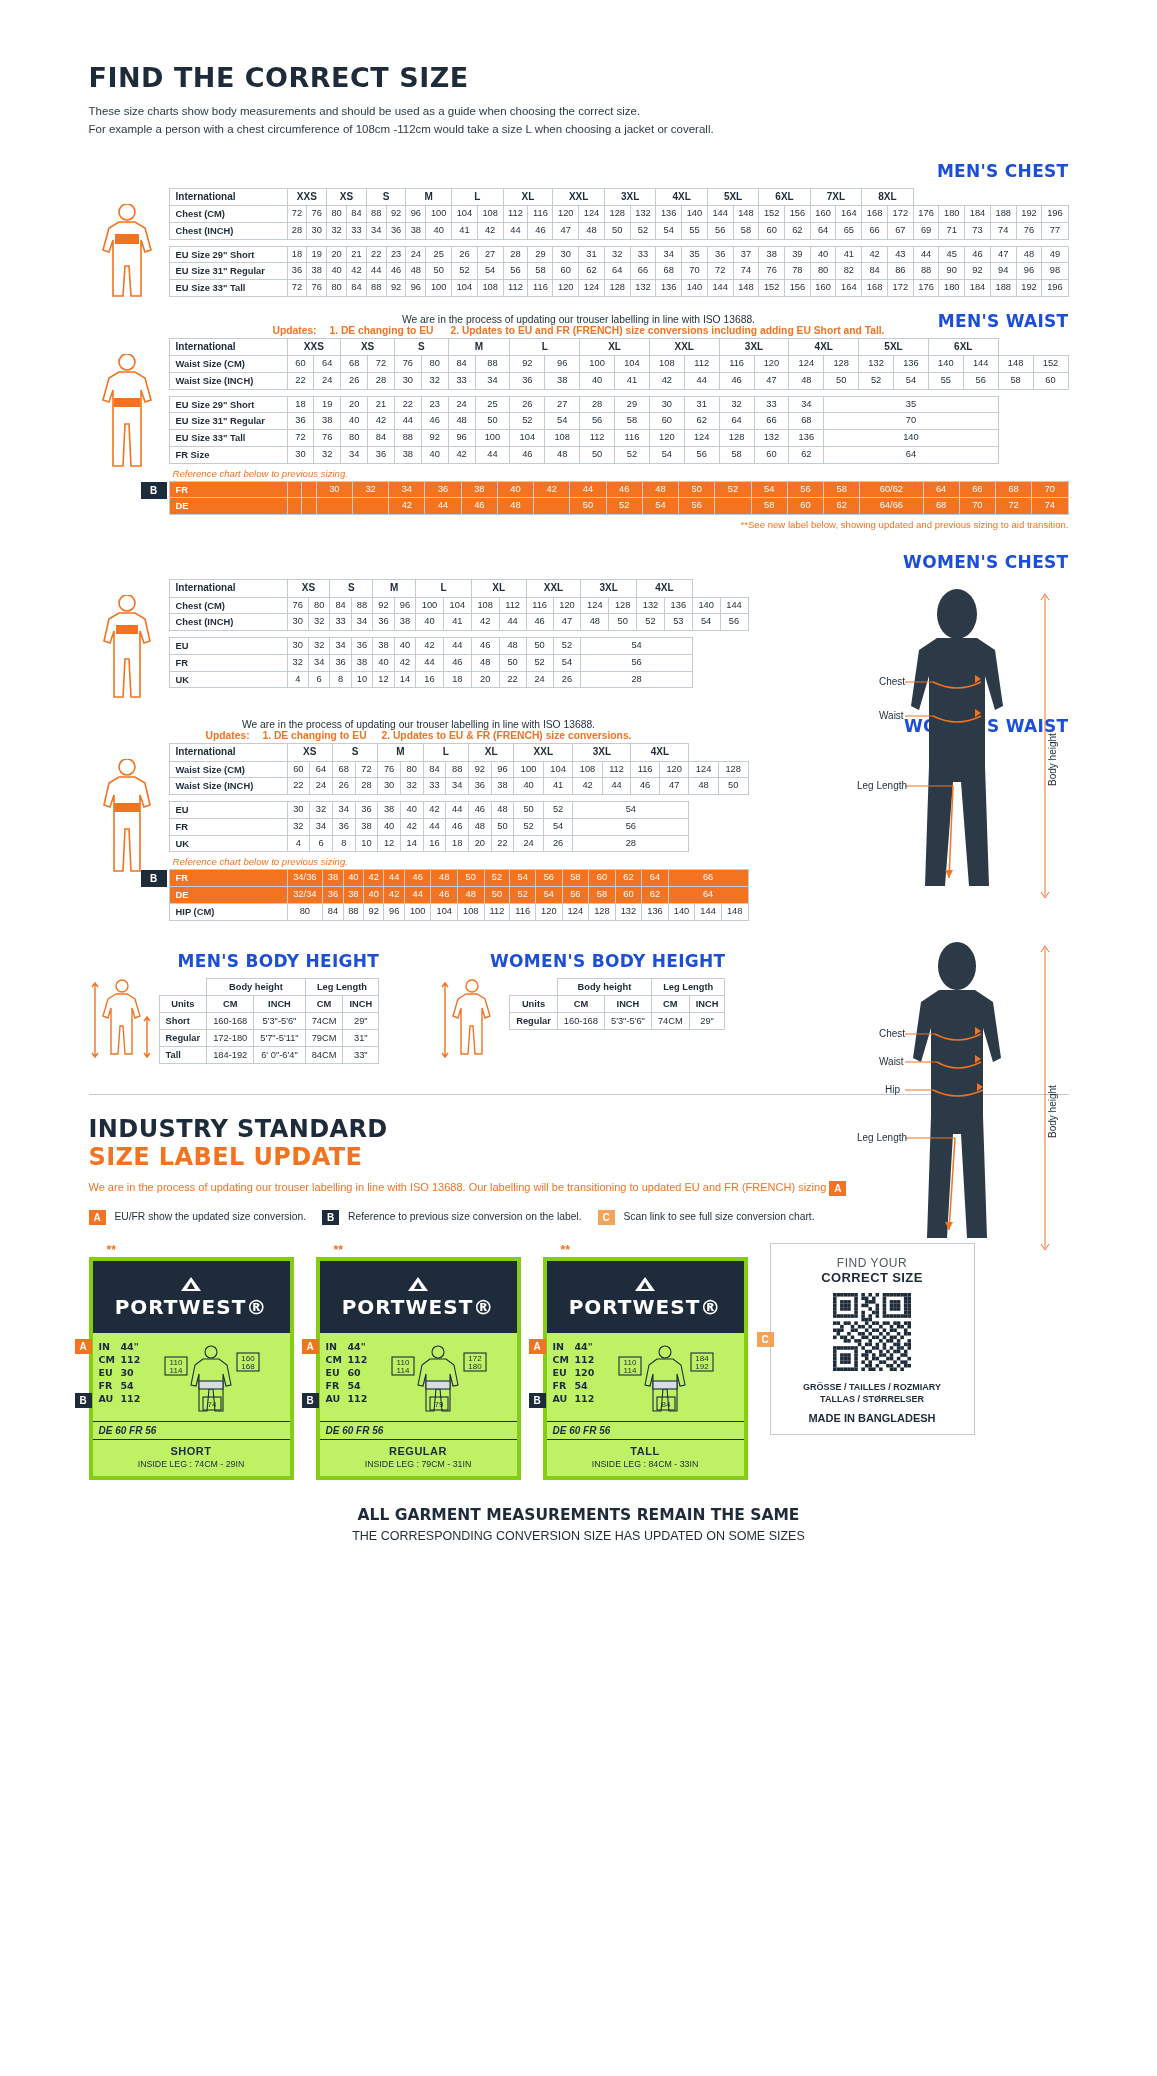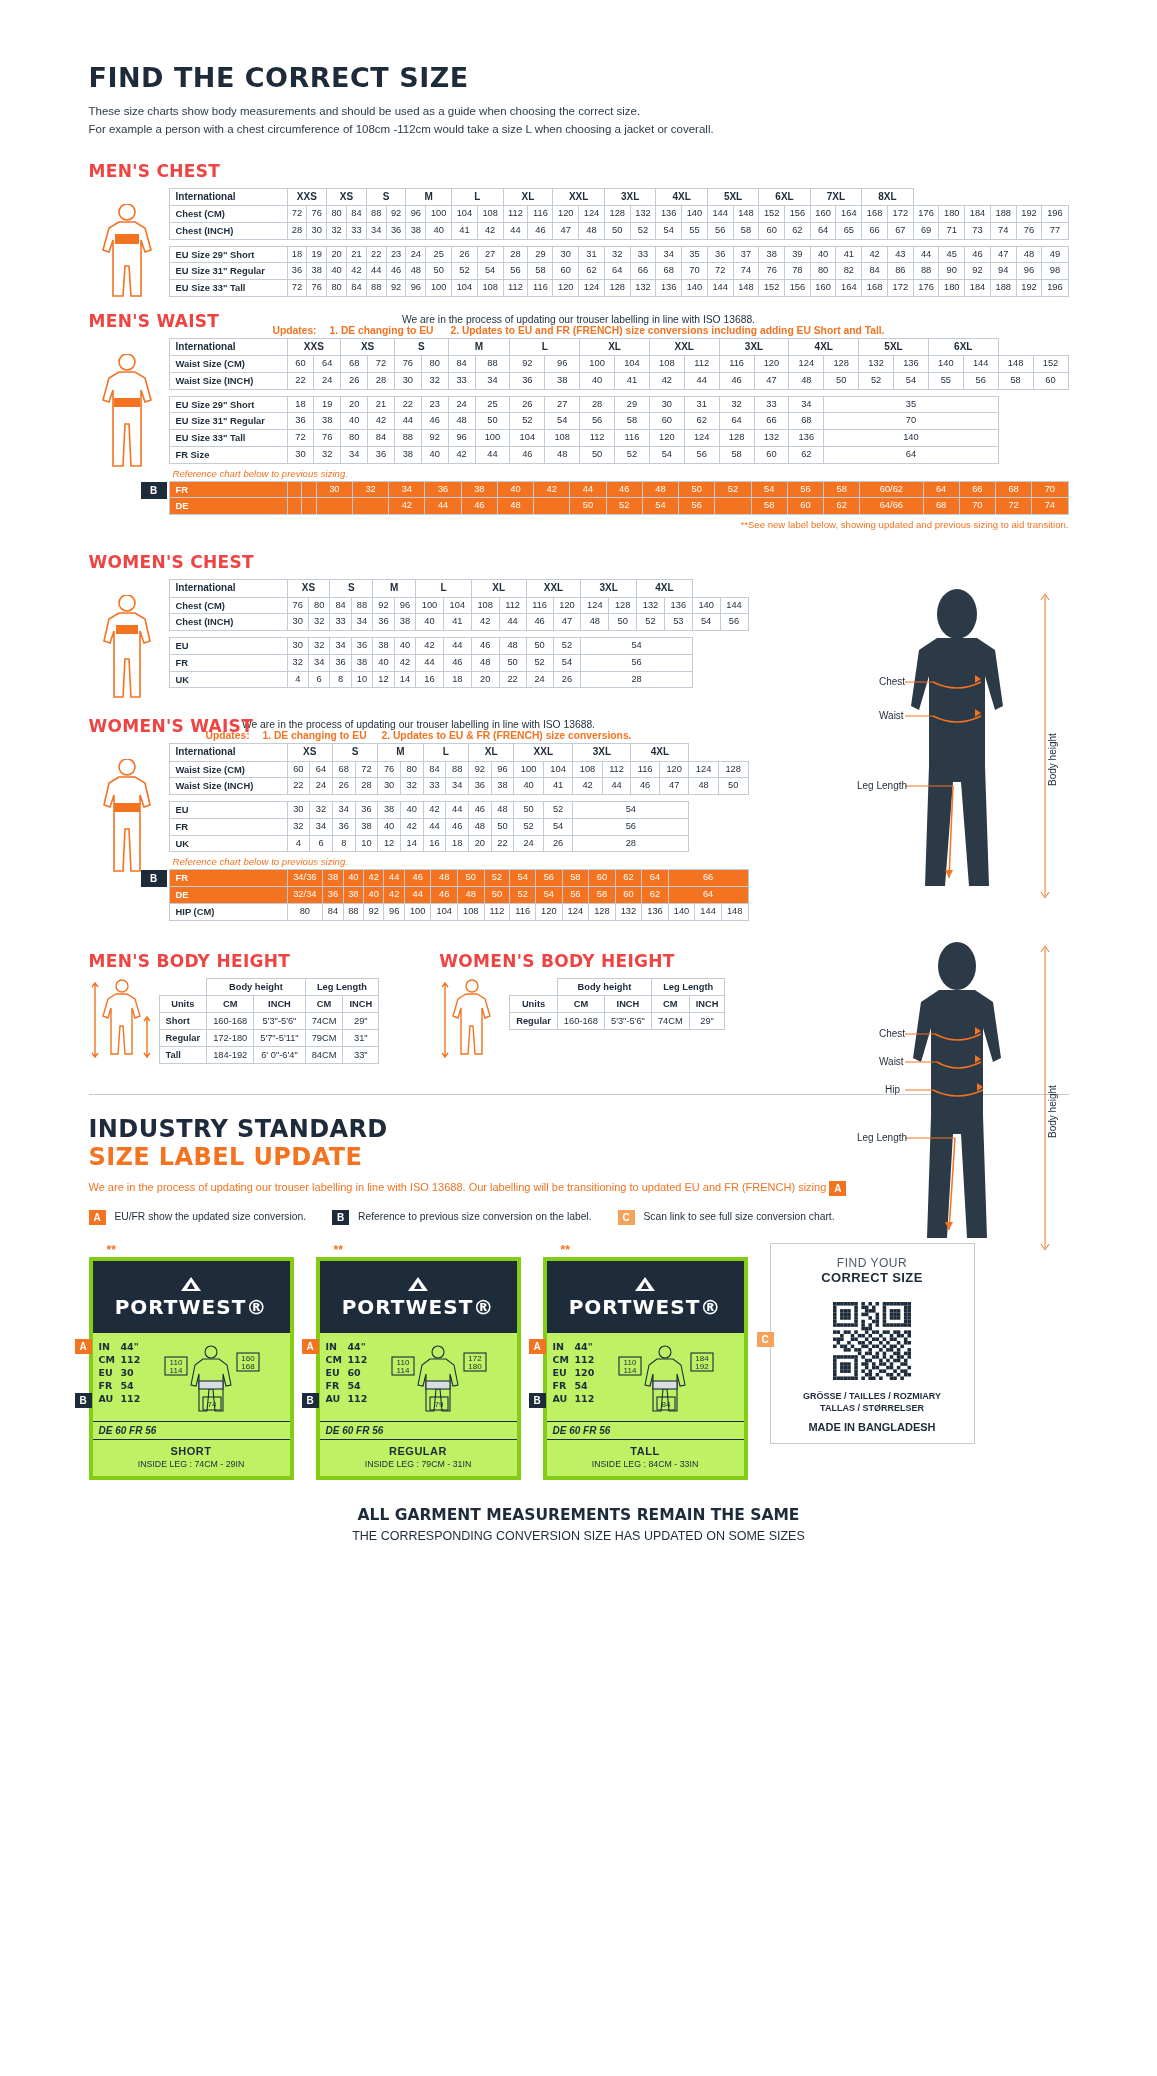--- a/index.html
+++ b/index.html
@@ -14,22 +14,22 @@
   .page { position:relative; width:1157px; min-height:2076px; padding:48px 0 0 0; }
   .wrap { width:980px; margin:0 auto; position:relative; }
 
   h1.main {
     font-size:27px; font-weight:bold; letter-spacing:0.5px;
     color:#1d2b3a; margin:14px 0 10px 0; font-family:"DejaVu Sans", sans-serif;
   }
   .intro { font-size:11.5px; line-height:1.55; color:#2b3a4a; margin-bottom:22px; }
 
   h2.sec {
-    font-size:17px; font-weight:bold; color:#ef4444; letter-spacing:0.3px;
-    margin:0 0 7px 0; font-family:"DejaVu Sans", sans-serif;
+    font-size:17px; font-weight:bold; color:#1d4ed8; letter-spacing:0.3px;
+    margin:0 0 7px 0; font-family:"DejaVu Sans", sans-serif;text-align:right;
   }
 
   .block { position:relative; margin-bottom:10px; }
   .block-row { display:flex; align-items:flex-start; }
   .figure-col { width:80px; flex:0 0 80px; padding-top:16px; }
   .table-col { flex:1 1 auto; }
 
   table.sz { border-collapse:collapse; width:100%; font-size:9.3px; }
   table.sz td, table.sz th {
     border:1px solid #c3ccd4; padding:2px 3px; text-align:center;
@@ -65,21 +65,21 @@
   .note-bottom b { font-weight:bold; }
 
   hr.div { border:none; border-top:1px solid #c3ccd4; margin:28px 0 20px 0; }
 
   h2.ind { font-size:24px; font-weight:bold; color:#1d2b3a; letter-spacing:0.4px; margin:0; font-family:"DejaVu Sans", sans-serif; }
   h2.ind2 { font-size:24px; font-weight:bold; color:#f37321; letter-spacing:0.4px; margin:0 0 10px 0; font-family:"DejaVu Sans", sans-serif; }
   .ind-lead { font-size:11px; color:#f37321; margin-bottom:14px; }
   .abadge { display:inline-flex; width:17px; height:15px; background:#f37321; color:#fff; font-size:10px; font-weight:bold; align-items:center; justify-content:center; vertical-align:middle; }
   .bbadge2 { display:inline-flex; width:17px; height:15px; background:#1d2b3a; color:#fff; font-size:10px; font-weight:bold; align-items:center; justify-content:center; vertical-align:middle; }
   .cbadge2 { display:inline-flex; width:17px; height:15px; background:#f3a35a; color:#fff; font-size:10px; font-weight:bold; align-items:center; justify-content:center; vertical-align:middle; }
-  .legend { display:flex; gap:26px; font-size:10.3px; align-items:center; margin-bottom:18px; }
+  .legend { display:flex; gap:16px; font-size:10.3px; align-items:center; margin-bottom:18px; }
   .legend span.t { margin-left:6px; }
 
   .labels-row { display:flex; gap:22px; align-items:flex-start; }
   .label-card { width:205px; position:relative; }
   .stars { color:#f37321; font-weight:bold; font-size:12px; margin-left:18px; }
   .label-box { border:4px solid #84cc16; background:#bef264; }
   .label-top { background:#1d2b3a; color:#fff; text-align:center; padding:16px 0 14px 0; }
   .brand { font-family:"DejaVu Sans", sans-serif; font-weight:bold; font-size:20px; letter-spacing:1px; }
   .label-body { padding:8px 6px 6px 6px; display:flex; }
   .sz-list { font-size:9.5px; line-height:1.35; font-family:"DejaVu Sans", sans-serif; }
@@ -88,21 +88,21 @@
   .person-col { flex:1; display:flex; justify-content:center; align-items:flex-start; }
   .label-de { border-top:1px solid #1d2b3a; font-size:10px; font-style:italic; font-weight:bold; padding:3px 6px; }
   .label-foot { border-top:1px solid #1d2b3a; text-align:center; padding:5px 4px 7px 4px; }
   .label-foot .big { font-weight:bold; font-size:11px; letter-spacing:0.5px; }
   .label-foot .small { font-size:8.8px; margin-top:2px; }
   .side-a { position:absolute; left:-14px; top:96px; }
   .side-b { position:absolute; left:-14px; top:150px; }
 
   .qr-card { width:205px; border:1px solid #c3ccd4; text-align:center; padding:12px 8px 10px 8px; position:relative; }
   .qr-t1 { font-size:12px; color:#4a5a68; letter-spacing:0.5px; }
-  .qr-t2 { font-size:13px; font-weight:bold; color:#1d2b3a; letter-spacing:0.4px; margin-bottom:17px; }
+  .qr-t2 { font-size:13px; font-weight:bold; color:#1d2b3a; letter-spacing:0.4px; margin-bottom:8px; }
   .qr-img { width:78px; height:78px; margin:0 auto 10px auto; }
   .qr-cap { font-size:9px; font-weight:bold; line-height:1.35; color:#1d2b3a; }
   .qr-made { font-size:11px; font-weight:bold; margin-top:7px; }
   .side-c { position:absolute; left:-14px; top:88px; }
 
   .closing1 { text-align:center; font-size:15.5px; font-weight:bold; margin-top:26px; font-family:"DejaVu Sans", sans-serif; }
   .closing2 { text-align:center; font-size:12.5px; margin-top:5px; color:#1d2b3a; }
 
   
   .models { position:absolute; right:-10px; top:524px; width:230px; }

